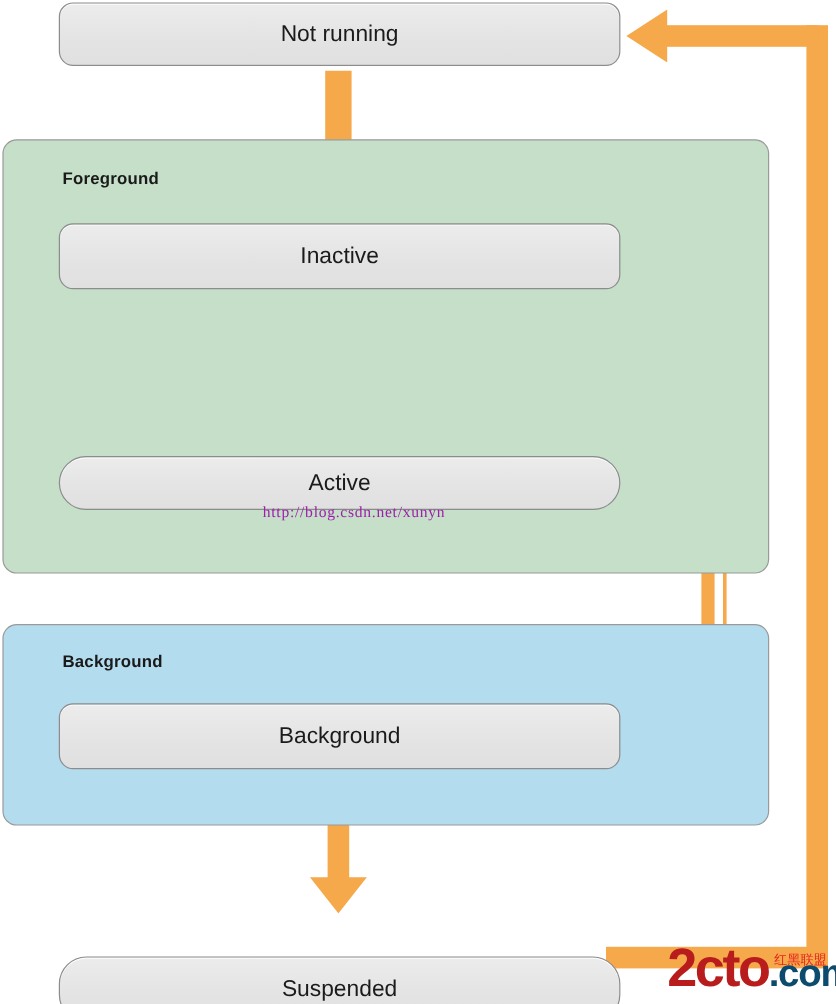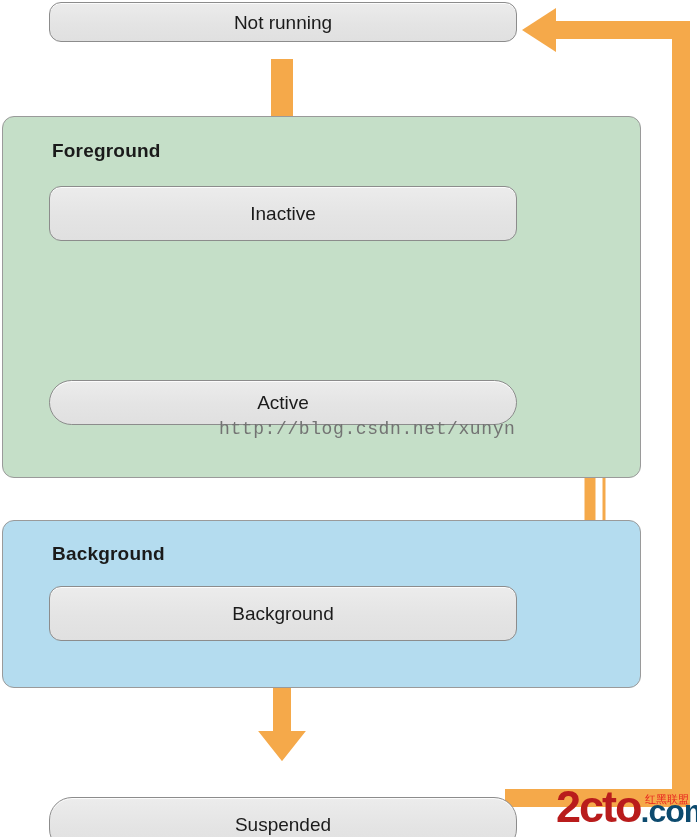--- a/index.html
+++ b/index.html
@@ -16,21 +16,21 @@
     overflow: hidden;
   }
   .group-box {
     position: absolute;
     border-radius: 12px;
     border: 1px solid #9a9a9a;
     box-sizing: border-box;
   }
   .group-label {
     position: absolute;
-    font-size: 19px;
+    font-size: 14px;
     font-weight: bold;
     color: #1a1a1a;
     letter-spacing: 0.2px;
     white-space: nowrap;
     text-align: right;
   }
   .state-box {
     position: absolute;
     border-radius: 12px;
     border: 1px solid #8c8c8c;
@@ -49,23 +49,23 @@
   .svg-layer {
     position: absolute;
     left: 0;
     top: 0;
     width: 697px;
     height: 837px;
     pointer-events: none;
   }
   .watermark-url {
     position: absolute;
-    font-family: Liberation Mono, monospace;
-    font-size: 18px;
-    color: #737373;
+    font-family: Liberation Serif, serif;
+    font-size: 13px;
+    color: #a21caf;
     letter-spacing: 0.6px;
     white-space: nowrap;
   }
   .brand-logo {
     position: absolute;
     white-space: nowrap;
     font-family: "Liberation Sans", sans-serif;
   }
   .brand-main {
     font-size: 45px;
@@ -131,21 +131,21 @@
     </g>
 
   </svg>
 
   <div class="group-box" style="left:2px; top:116px; width:639px; height:362px; background:#c5dfc8;"></div>
   <div class="group-label" style="left:52px; top:140px;">Foreground</div>
 
   <div class="group-box" style="left:2px; top:520px; width:639px; height:168px; background:#b4dcef;"></div>
   <div class="group-label" style="left:52px; top:543px;">Background</div>
 
-  <div class="state-box" style="left:49px; top:2px; width:468px; height:40px;">
+  <div class="state-box" style="left:49px; top:2px; width:468px; height:53px;">
     <span class="state-label">Not running</span>
   </div>
 
   <div class="state-box" style="left:49px; top:186px; width:468px; height:55px;text-align:center;">
     <span class="state-label">Inactive</span>
   </div>
 
   <div class="state-box" style="left:49px; top:380px; width:468px; height:45px;border-radius:25px;">
     <span class="state-label">Active</span>
   </div>

